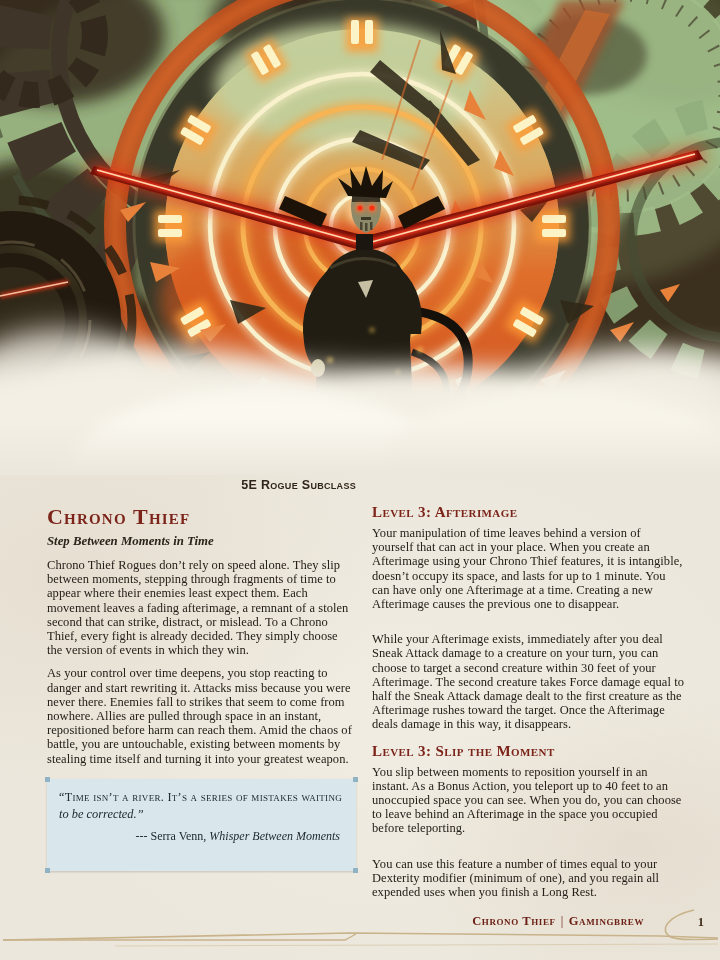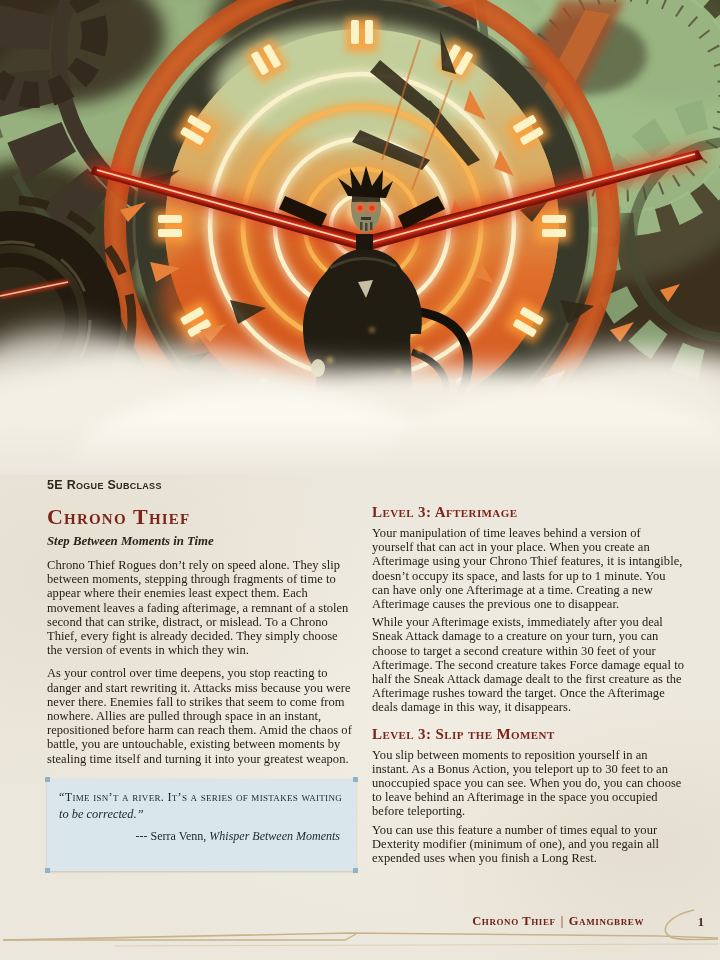--- a/index.html
+++ b/index.html
@@ -22,21 +22,21 @@
 
   
   .col{position:absolute;top:470px;}
   .col-left{left:47px;width:309px;}
   .col-right{left:372px;width:312px;}
 
   .kicker{
     margin:8px 0 12px 0;
     font-family:"Liberation Sans", sans-serif;
     font-weight:700;font-size:12.5px;letter-spacing:.3px;
-    font-variant:small-caps;color:#2f2619;
+    font-variant:small-caps;color:#2f2619;text-align:right;
   }
   .doc-title{
     margin:1px 0 0 0;
     font-size:22px;font-weight:700;letter-spacing:1.2px;
     font-variant:small-caps;color:#7c241a;
   }
   .subtitle{
     margin:4px 0 0 0;
     font-style:italic;font-size:12.8px;color:#2a241c;font-weight:bold;
   }
@@ -45,21 +45,21 @@
     font-size:12.5px;line-height:14.2px;letter-spacing:.05px;
     text-align:left;color:#25201a;
   }
   .feature-heading{
     margin:11px 0 0 0;
     font-size:15px;font-weight:700;letter-spacing:.4px;
     font-variant:small-caps;color:#7c241a;
   }
   .feature-heading.first{margin-top:34px;}
   .col-right p.body{margin-top:5px;}
-  .col-right p.body + p.body{margin-top:4px;}
+  .col-right p.body + p.body{margin-top:21px;}
 
   
   .quote-box{
     position:relative;
     margin:13px 0 0 0;
     background:#d9e6ec;
     padding:10px 12px 27px 12px;
     box-shadow:0 1px 2px rgba(90,80,60,.25);
   }
   .quote-box .dot{
@@ -359,21 +359,21 @@
       <div class="quote-attr"><span>---</span><span> Serra Venn, </span><span class="work">Whisper Between Moments</span></div>
     </div>
   </div>
 
   <div class="col col-right">
     <h2 class="feature-heading first">Level 3: Afterimage</h2>
     <p class="body">Your manipulation of time leaves behind a version of yourself that can act in your place. When you create an Afterimage using your Chrono Thief features, it is intangible, doesn’t occupy its space, and lasts for up to 1 minute. You can have only one Afterimage at a time. Creating a new Afterimage causes the previous one to disappear.</p>
     <p class="body">While your Afterimage exists, immediately after you deal Sneak Attack damage to a creature on your turn, you can choose to target a second creature within 30 feet of your Afterimage. The second creature takes Force damage equal to half the Sneak Attack damage dealt to the first creature as the Afterimage rushes toward the target. Once the Afterimage deals damage in this way, it disappears.</p>
 
     <h2 class="feature-heading">Level 3: Slip the Moment</h2>
-    <p class="body">You slip between moments to reposition yourself in an instant. As a Bonus Action, you teleport up to 30 feet to an unoccupied space you can see. When you do, you can choose to leave behind an Afterimage in the space you occupied before teleporting.</p>
+    <p class="body">You slip between moments to reposition yourself in an instant. As a Bonus Action, you teleport up to 40 feet to an unoccupied space you can see. When you do, you can choose to leave behind an Afterimage in the space you occupied before teleporting.</p>
     <p class="body">You can use this feature a number of times equal to your Dexterity modifier (minimum of one), and you regain all expended uses when you finish a Long Rest.</p>
   </div>
 
   <svg class="footer-rule" viewBox="0 0 720 58">
     <path d="M3,38 L350,31 L660,34" fill="none" stroke="#c8b28a" stroke-width="1.6"></path>
     <path d="M3,38 L345,38 L356,32" fill="none" stroke="#c8b28a" stroke-width="1.4"></path>
     <path d="M115,44 L718,42" fill="none" stroke="#d3c1a0" stroke-width="1.1" opacity=".65"></path>
     <path d="M694,8 C668,14 662,26 667,32 C671,38 684,38 718,37" fill="none" stroke="#c8b28a" stroke-width="1.6"></path>
     <path d="M660,34 L718,36" fill="none" stroke="#c8b28a" stroke-width="1.4"></path>
   </svg>

